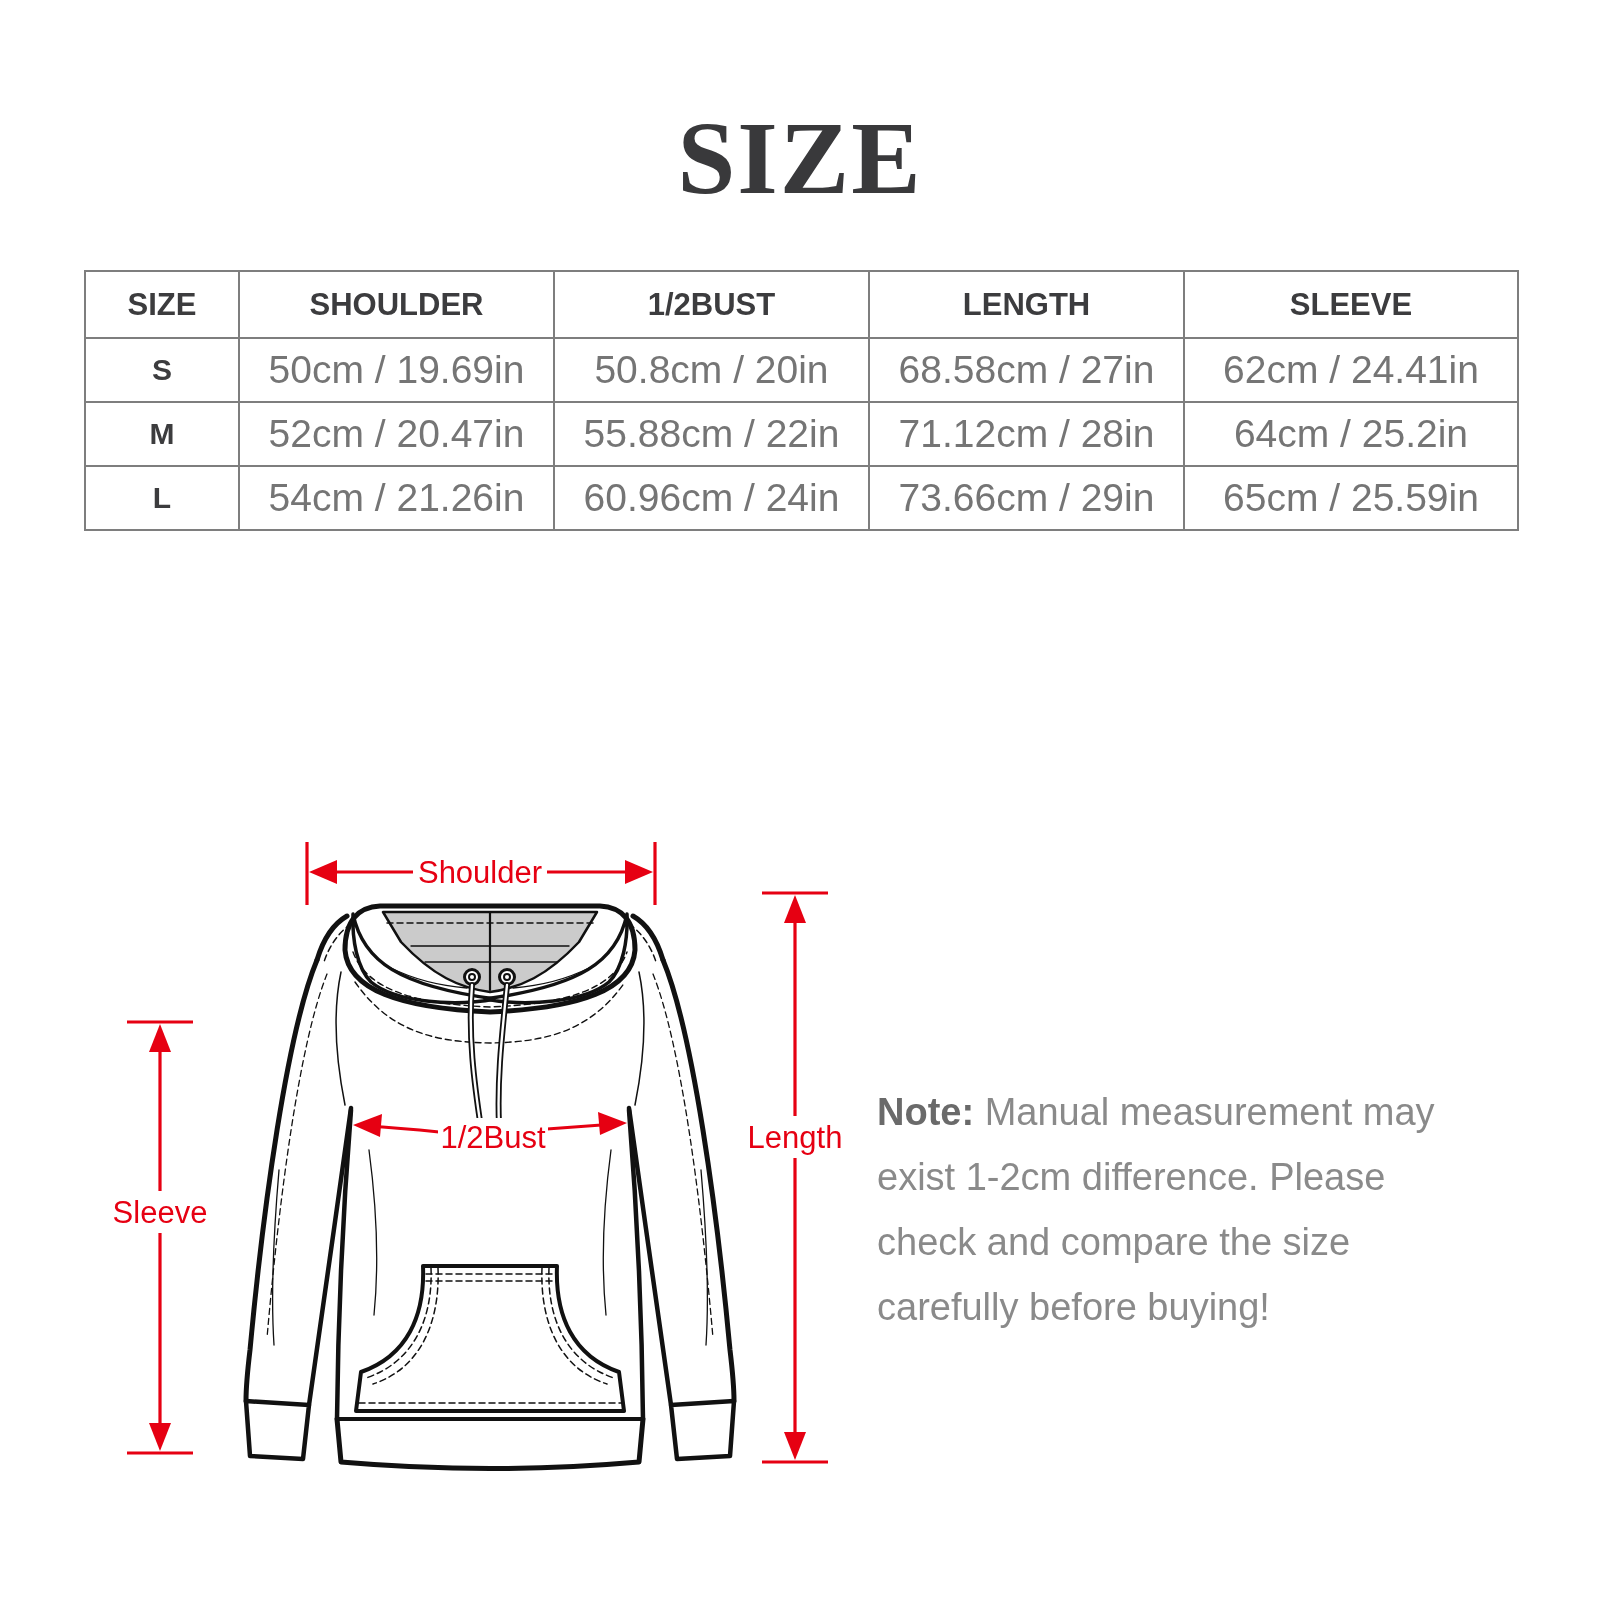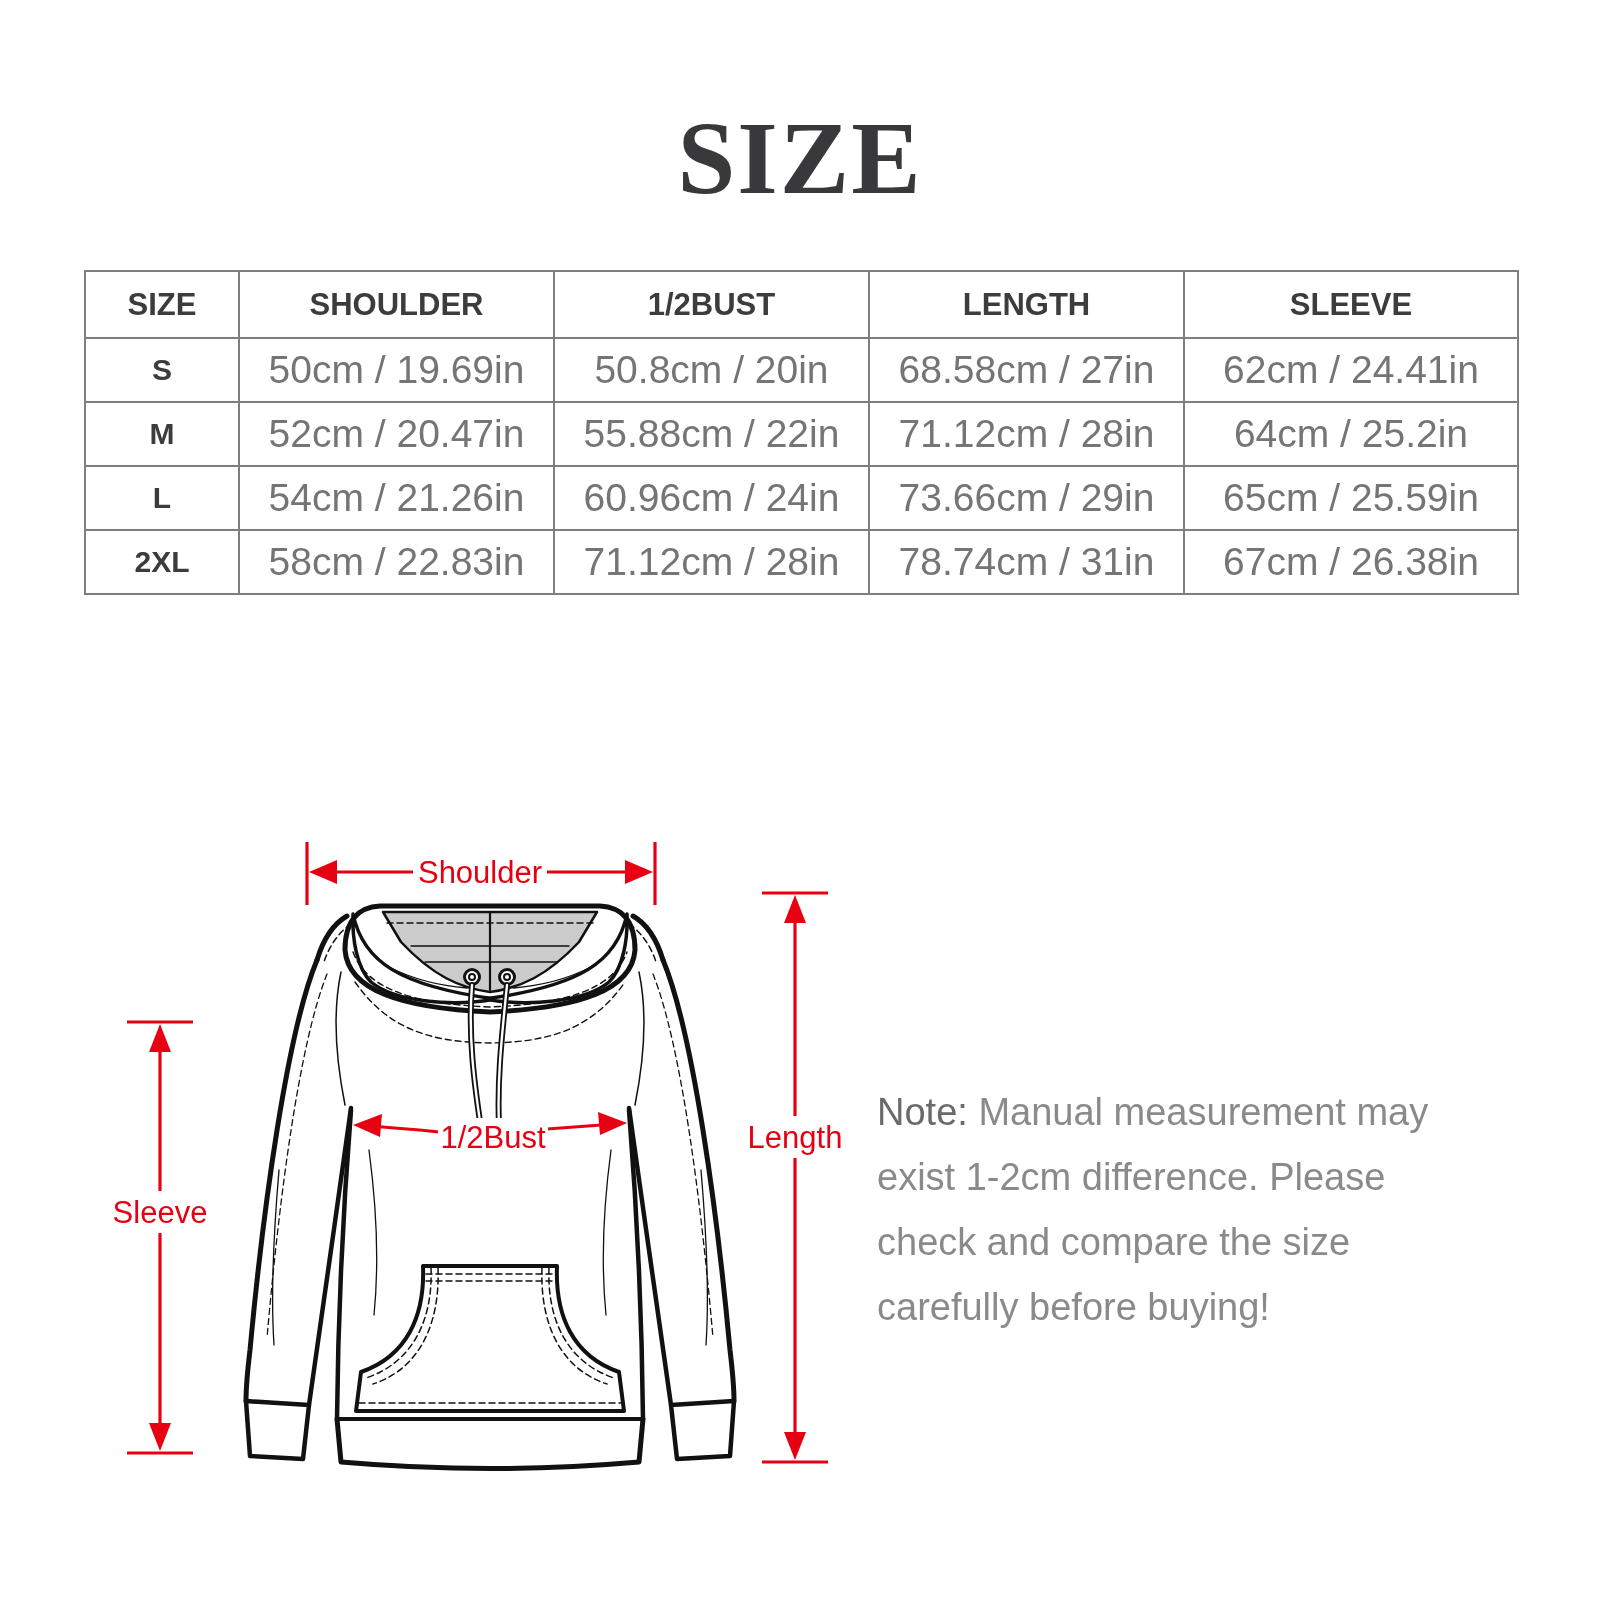--- a/index.html
+++ b/index.html
@@ -26,21 +26,21 @@
   .size-table td{height:64px;font-size:39px;font-weight:normal;color:#757575;}
   .size-table td.size-col{font-size:30px;font-weight:bold;color:#3c3c3e;}
   
   .diagram-svg{position:absolute;left:95px;top:810px;}
   .red-label{font-family:"Liberation Sans",sans-serif;font-size:31px;}
   
   .note-block{
     position:absolute;left:877px;top:1042px;width:565px;
     font-size:38px;line-height:65px;color:#8a8a8a;
   }
-  .note-prefix{font-weight:normal;color:#6a6a6a;margin-top:12px;}
+  .note-prefix{font-weight:bold;color:#6a6a6a;margin-top:12px;}
 </style>
 </head>
 <body>
 
 <h1 class="page-title">SIZE</h1>
 
 <table class="size-table">
   <colgroup>
     <col style="width:154px">
       <col style="width:315px">
@@ -71,27 +71,20 @@
       <td>55.88cm / 22in</td>
       <td>71.12cm / 28in</td>
       <td>64cm / 25.2in</td>
     </tr>
     <tr>
       <td class="size-col">L</td>
       <td>54cm / 21.26in</td>
       <td>60.96cm / 24in</td>
       <td>73.66cm / 29in</td>
       <td>65cm / 25.59in</td>
-    </tr>
-    <tr>
-      <td class="size-col">2XL</td>
-      <td>58cm / 22.83in</td>
-      <td>71.12cm / 28in</td>
-      <td>78.74cm / 31in</td>
-      <td>67cm / 26.38in</td>
     </tr>
   </tbody>
 </table>
 
 <svg class="diagram-svg" width="765" height="690" viewBox="0 0 765 690">
 
   <g fill="none" stroke="#111111" stroke-linecap="round" stroke-linejoin="round">
 
     <path fill="#ffffff" stroke-width="5" d="M 250,140 C 253,180 305,198 395,202 C 485,198 537,180 540,140 C 540,110 526,97 505,96 L 285,96 C 264,97 250,110 250,140 Z"></path>
 

